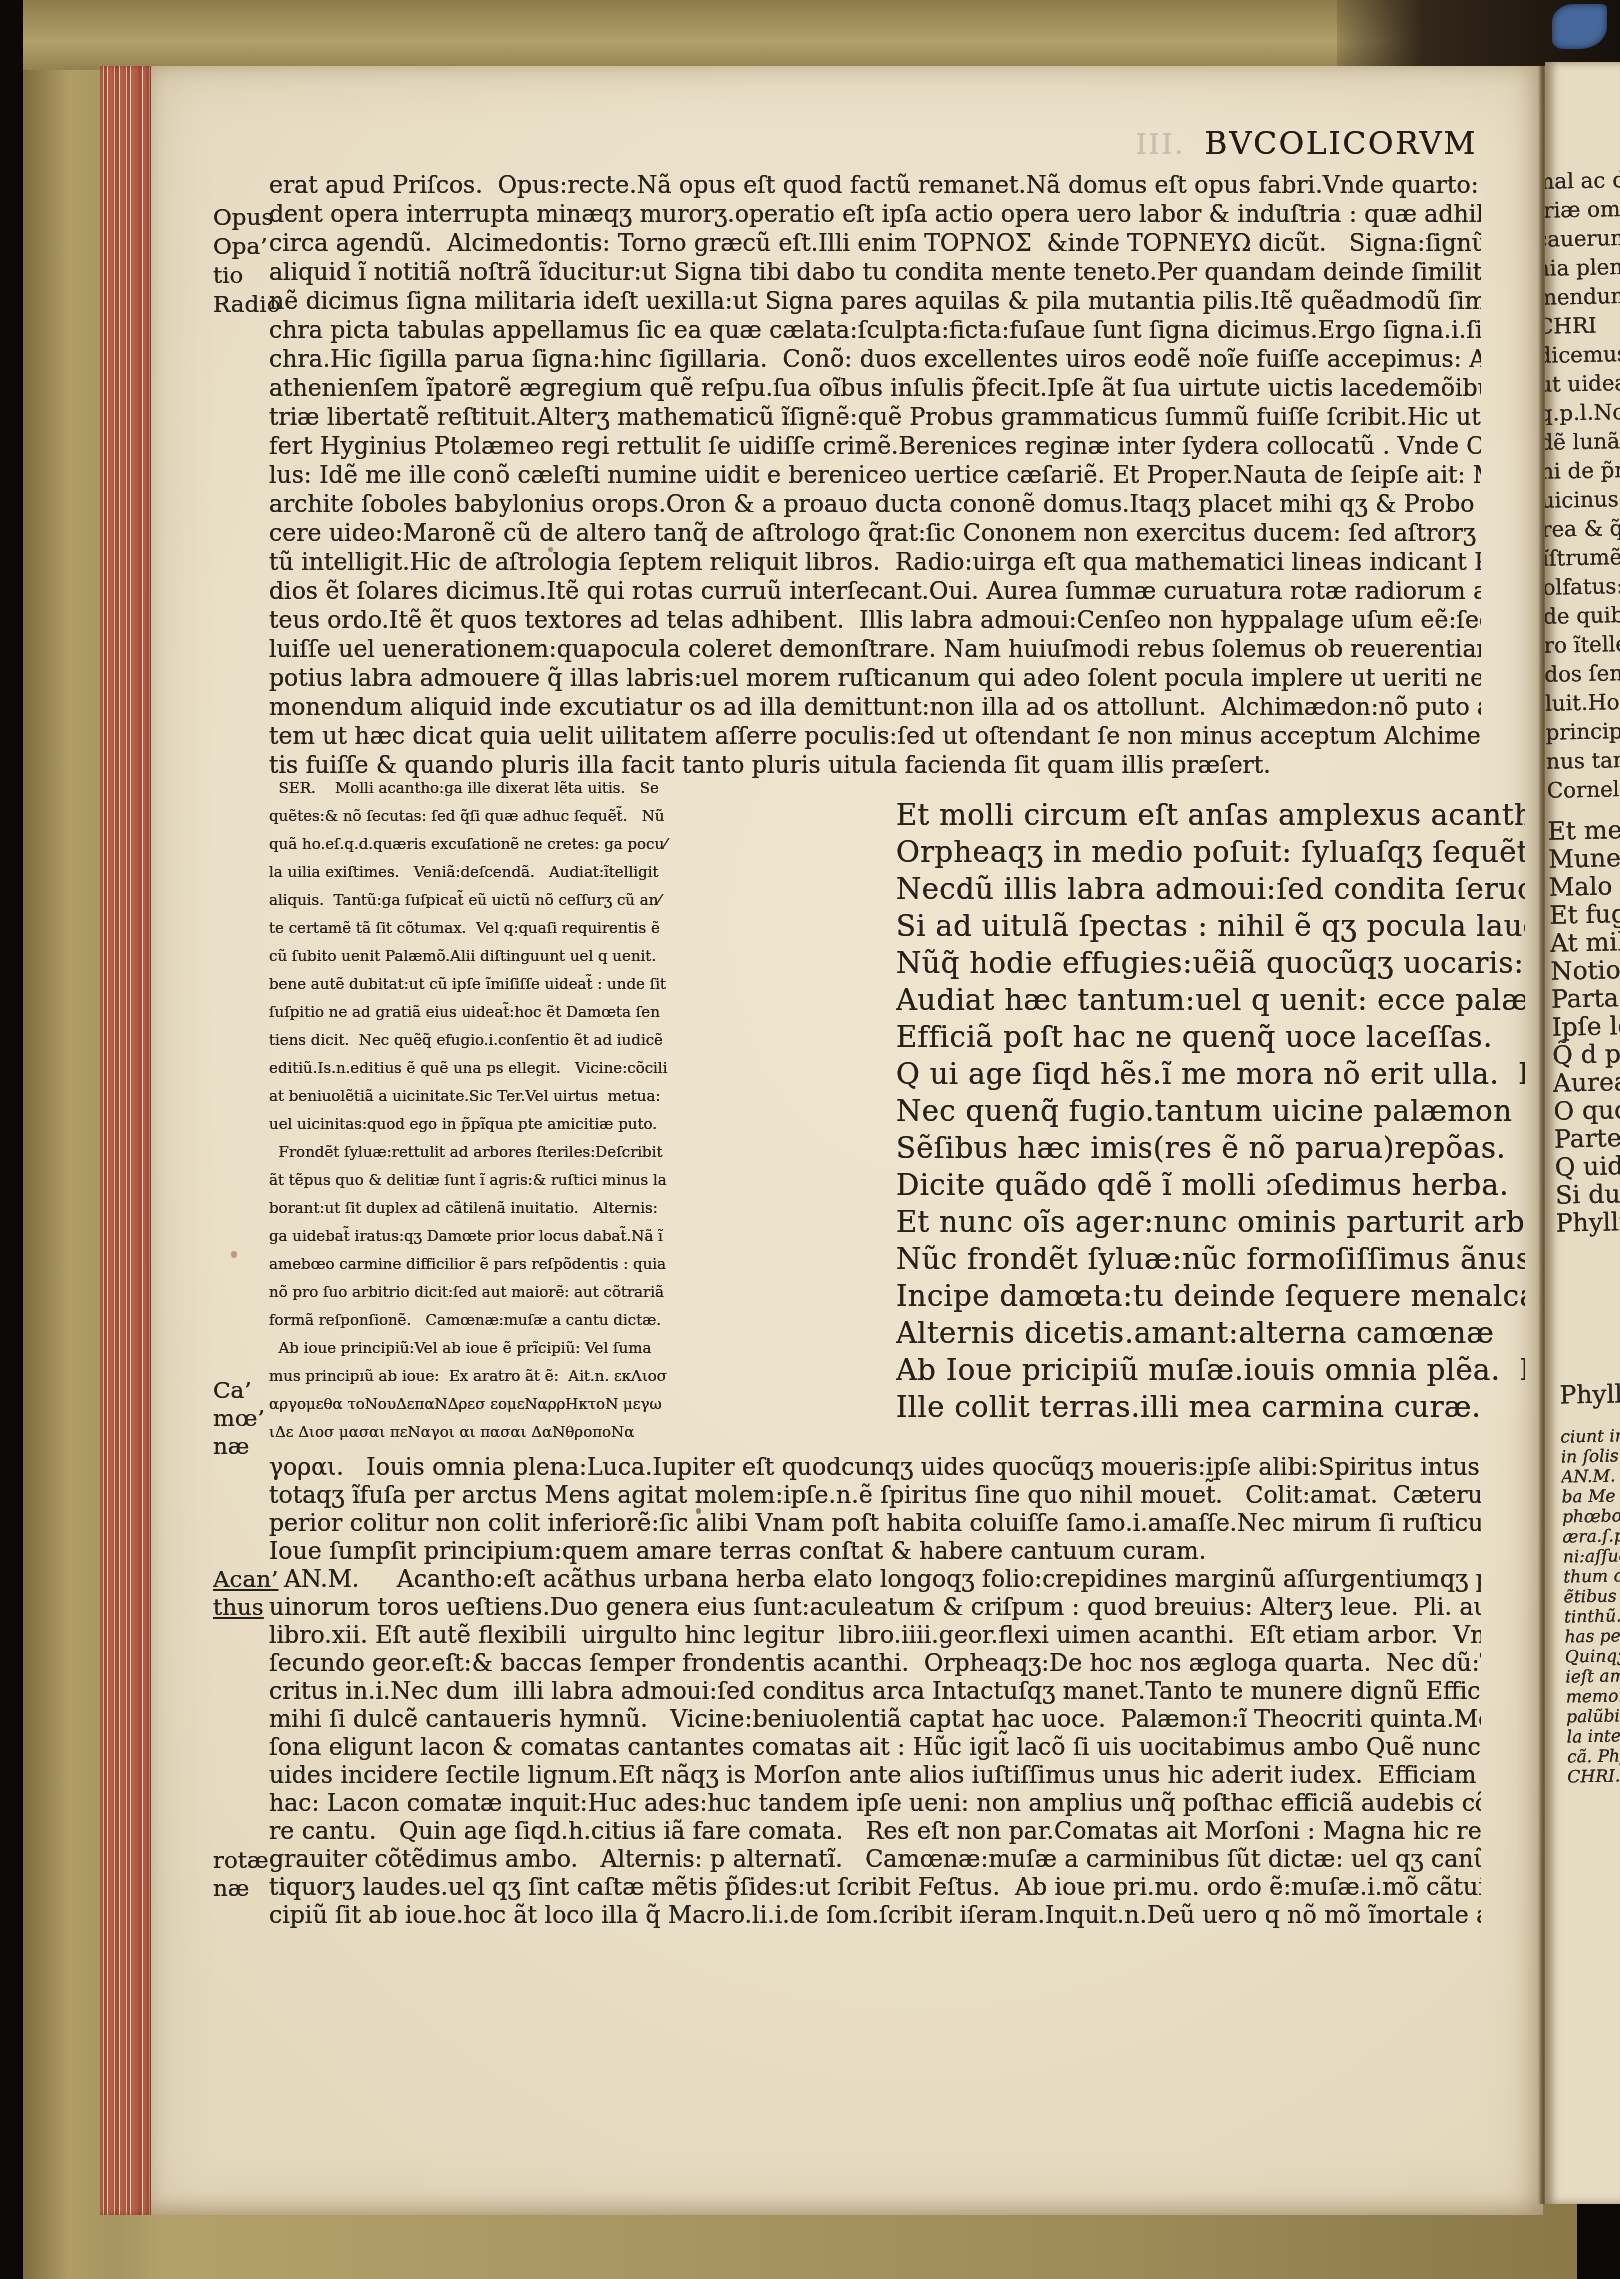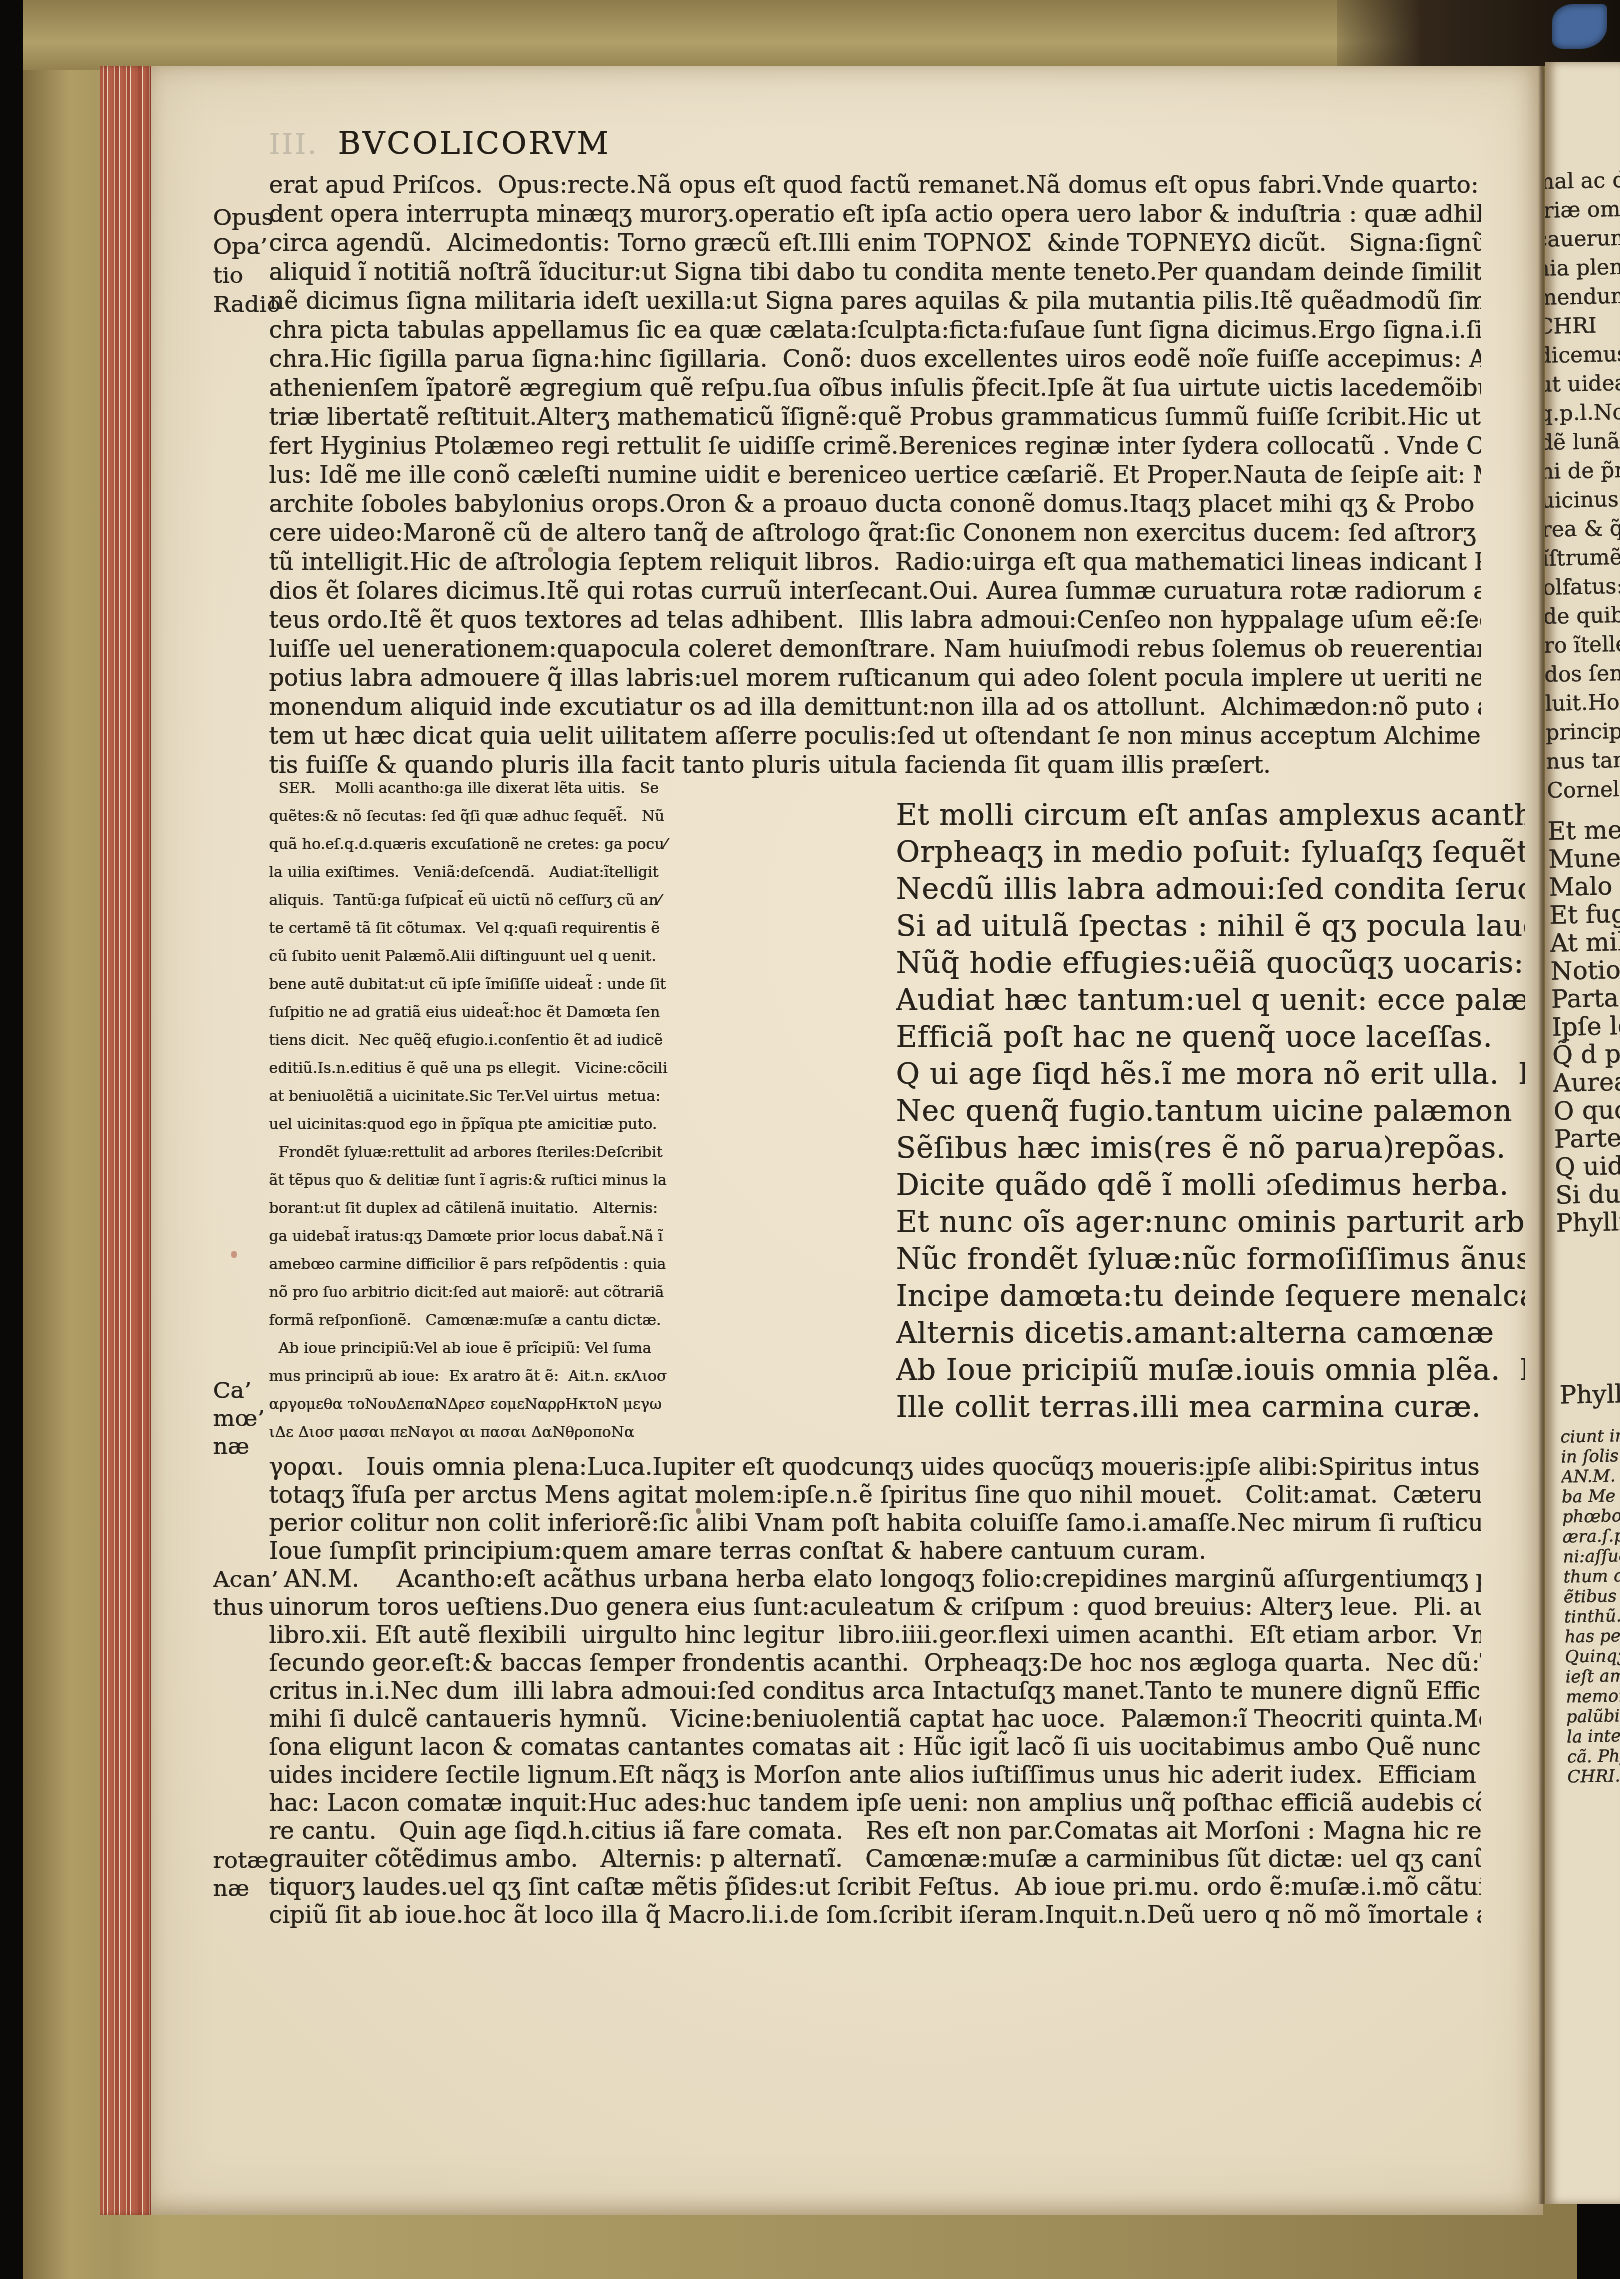--- a/index.html
+++ b/index.html
@@ -27,32 +27,32 @@
   .sliver{position:absolute;left:1545px;top:62px;width:75px;height:2142px;background:#e6dcc4;
          box-shadow:inset 7.1px 0 9px rgba(90,60,25,.55);overflow:hidden;}
   .sliver-inner{position:absolute;left:9px;top:0;width:160px;height:100%;transform:rotate(-1.2deg);}
   .crease{position:absolute;left:1538px;top:62px;width:7.1px;height:2142px;
          background:linear-gradient(90deg,rgba(40,25,10,.0),rgba(40,25,10,.55) 60%,rgba(40,25,10,.15));}
   .speck{position:absolute;border-radius:50%;}
 
   
   .tblock{position:absolute;white-space:pre;overflow:hidden;}
   .tblock .line{white-space:pre;}
-  #header-line{position:absolute;left:118px;top:59px;width:1208px;text-align:left;
+  #header-line{position:absolute;left:118px;top:59px;width:1208px;text-align:right;
          font-size:31px;letter-spacing:1.8px;color:#211c15;}
   #ghost-folio{opacity:.22;color:#4a4a55;margin-right:19.6px;font-size:28px;}
   #top-block{left:118px;top:105px;width:1212px;font-size:23.6px;line-height:29px;}
   #left-col{left:118px;top:708px;width:624px;font-size:15px;line-height:28px;}
   #poem-col{left:745px;top:731px;width:629px;font-size:29px;line-height:37px;letter-spacing:0.4px;}
   #mid-block{left:118px;top:1387px;width:1212px;font-size:23.6px;line-height:28px;}
   #bottom-block{left:118px;top:1499px;width:1212px;font-size:23.6px;line-height:28px;}
   .margin-note{position:absolute;left:62px;width:111px;font-size:23px;color:#26211a;}
   #mn-opus{top:107px;line-height:29px;margin-top:30px;}
   #mn-camoenae1{top:1310px;line-height:28px;}
-  #mn-acanthus{top:1499px;line-height:28px;}
+  #mn-acanthus{top:1499px;line-height:28px;text-decoration:underline;}
   #mn-camoenae2{top:1780px;line-height:28px;}
 
   
   .sl{position:absolute;left:0;width:151px;color:#2a241c;white-space:pre;}
   #sl-top{top:103px;font-size:21.4px;line-height:29px;}
   #sl-poem{top:754px;font-size:25px;line-height:28px;}
   #sl-phyllida{top:1317px;font-size:25px;}
   #sl-bottom{top:1363px;font-size:17px;line-height:20px;font-style:italic;}
   .ink{text-shadow:0 0 0.5px rgba(30,25,15,.85);}
 </style>

